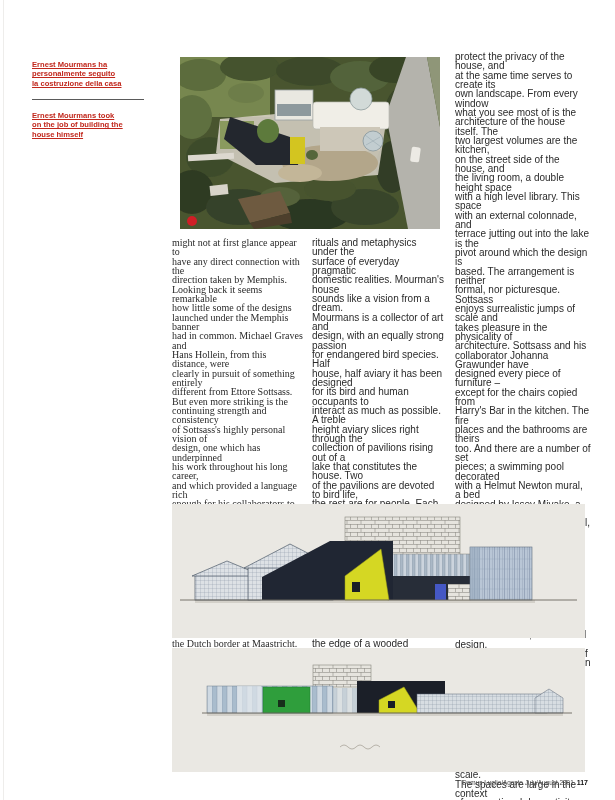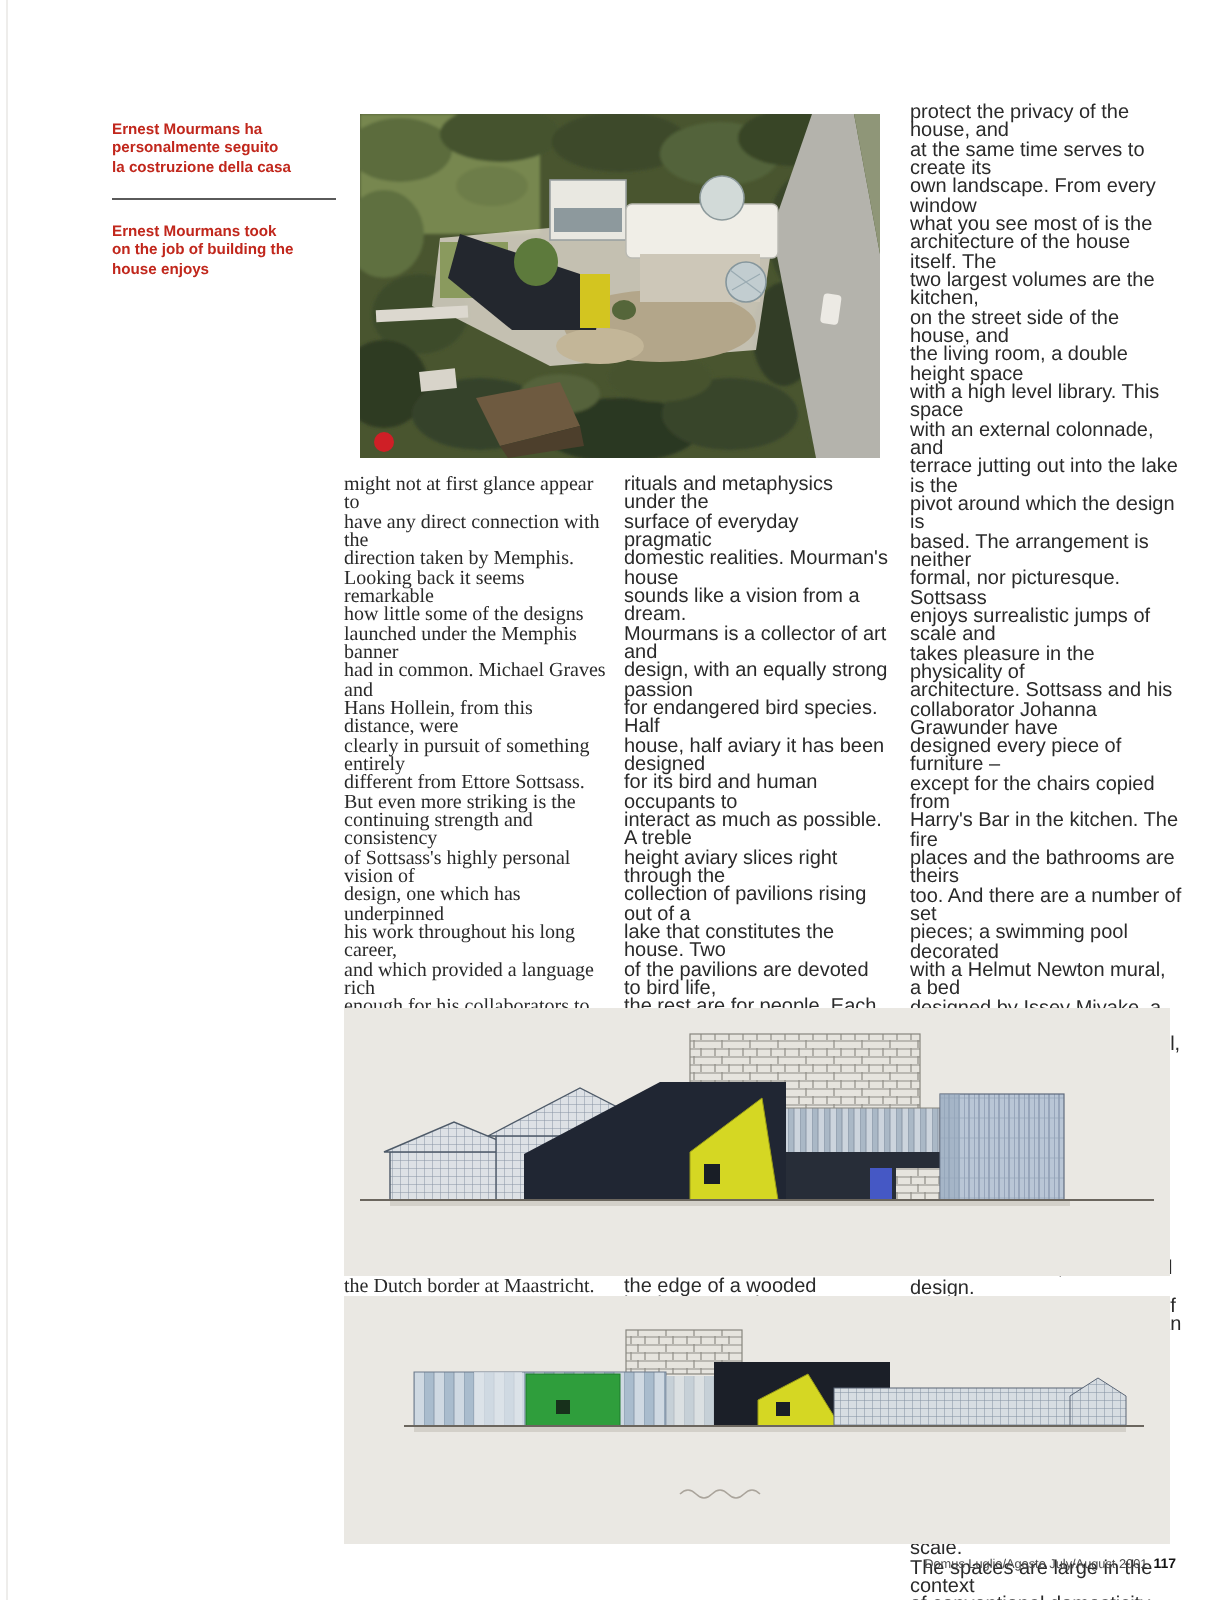--- a/index.html
+++ b/index.html
@@ -1,20 +1,20 @@
 <!DOCTYPE html>
 <html><head>
 <meta charset="utf-8">
 <style>
   html,body{margin:0;padding:0;background:#ffffff;}
   .page{position:relative;width:615px;height:800px;background:#ffffff;overflow:hidden;
         font-family:"Liberation Sans","DejaVu Sans",sans-serif;}
   .scan-edge{position:absolute;left:3px;top:0;width:1px;height:800px;background:#eeedeb;}
-  .caption{position:absolute;left:56px;top:51px;width:118px;color:#c1271c;
-           font-size:7.6px;font-weight:bold;line-height:9.2px;white-space:pre-line;}
+  .caption{position:absolute;left:32px;top:51px;width:118px;color:#c1271c;
+           font-size:7.6px;font-weight:bold;line-height:9.2px;white-space:pre-line;text-decoration:underline;}
   .caption .rule{border:0;border-top:1px solid #5a5a5a;margin:2px 0 2px 0;width:112px;}
   .photo{position:absolute;left:180px;top:57px;width:260px;height:172px;}
   .col{position:absolute;color:#2a2a2a;font-size:10px;line-height:9.33px;white-space:pre-line;}
   .col-right{left:455px;top:52px;width:136px;}
   .col-1{left:172px;top:238px;width:132px;font-family:Liberation Serif, serif;}
   .col-2{left:312px;top:238px;width:132px;}
   .drawing{position:absolute;left:172px;}
   .drawing-1{top:504px;}
   .drawing-2{top:648px;}
   .footer{position:absolute;top:779px;right:27px;font-size:6.4px;color:#4a4a4a;}
@@ -26,21 +26,21 @@
 <div class="page">
   <div class="scan-edge"></div>
 
   <div class="caption">
     <div>Ernest Mourmans ha
 personalmente seguito
 la costruzione della casa</div>
     <hr class="rule">
     <div>Ernest Mourmans took
 on the job of building the
-house enjoys</div>
+house himself</div>
   </div>
 
   <div class="photo">
     <svg width="260" height="172" viewBox="0 0 260 172">
       <defs>
         <filter id="soft" x="-10%" y="-10%" width="120%" height="120%">
             <feGaussianBlur stdDeviation="0.7"></feGaussianBlur>
           </filter>
       </defs>
       <rect width="260" height="172" fill="#49552f"></rect>

